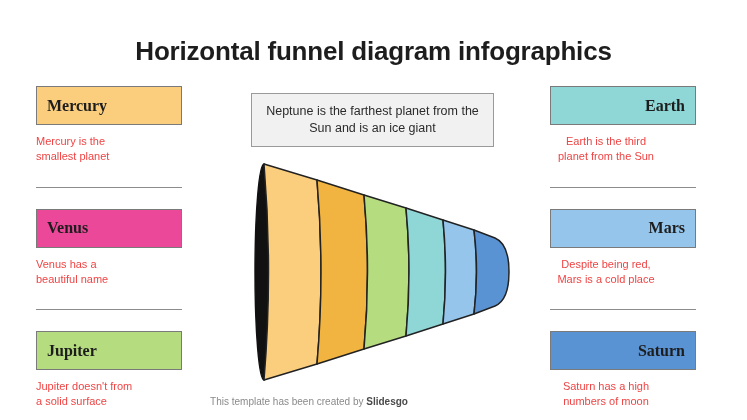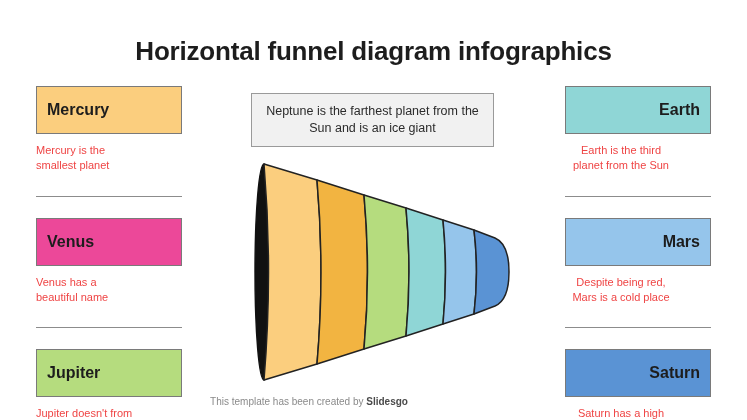--- a/index.html
+++ b/index.html
@@ -32,44 +32,45 @@
     letter-spacing: -0.2px;
     color: #1d1d1d;
   }
 
   
   .col {
     position: absolute;
     width: 180px;
   }
   .col-left  { left: 36px;  top: 86px; }
-  .col-right { left: 531px; top: 86px; }
+  .col-right { left: 516px; top: 86px; }
 
   .item { position: relative; }
   .item + .item { margin-top: 23px; }
 
   .divider {
     height: 0;
     border-top: 1.5px solid #8c8c8c;
     margin-bottom: 21px;
     width: 146px;
   }
   .col-right .divider { margin-left: auto; }
 
   .chip {
     box-sizing: border-box;
     width: 146px;
-    height: 48px;
+    height: 39px;
     border: 1.5px solid #7a7a7a;
     display: flex;
     align-items: center;
     padding: 12px 10px;
     font-size: 16px;
     font-weight: bold;
     color: #1d1d1d;
+    font-family: Liberation Serif, serif;
   }
   .col-left  .chip { justify-content: flex-start; }
   .col-right .chip { justify-content: flex-end; margin-left: auto; }
 
   .desc {
     margin-top: 9px;
     font-size: 11px;
     line-height: 1.35;
     color: #ef4444;
     width: 160px;

